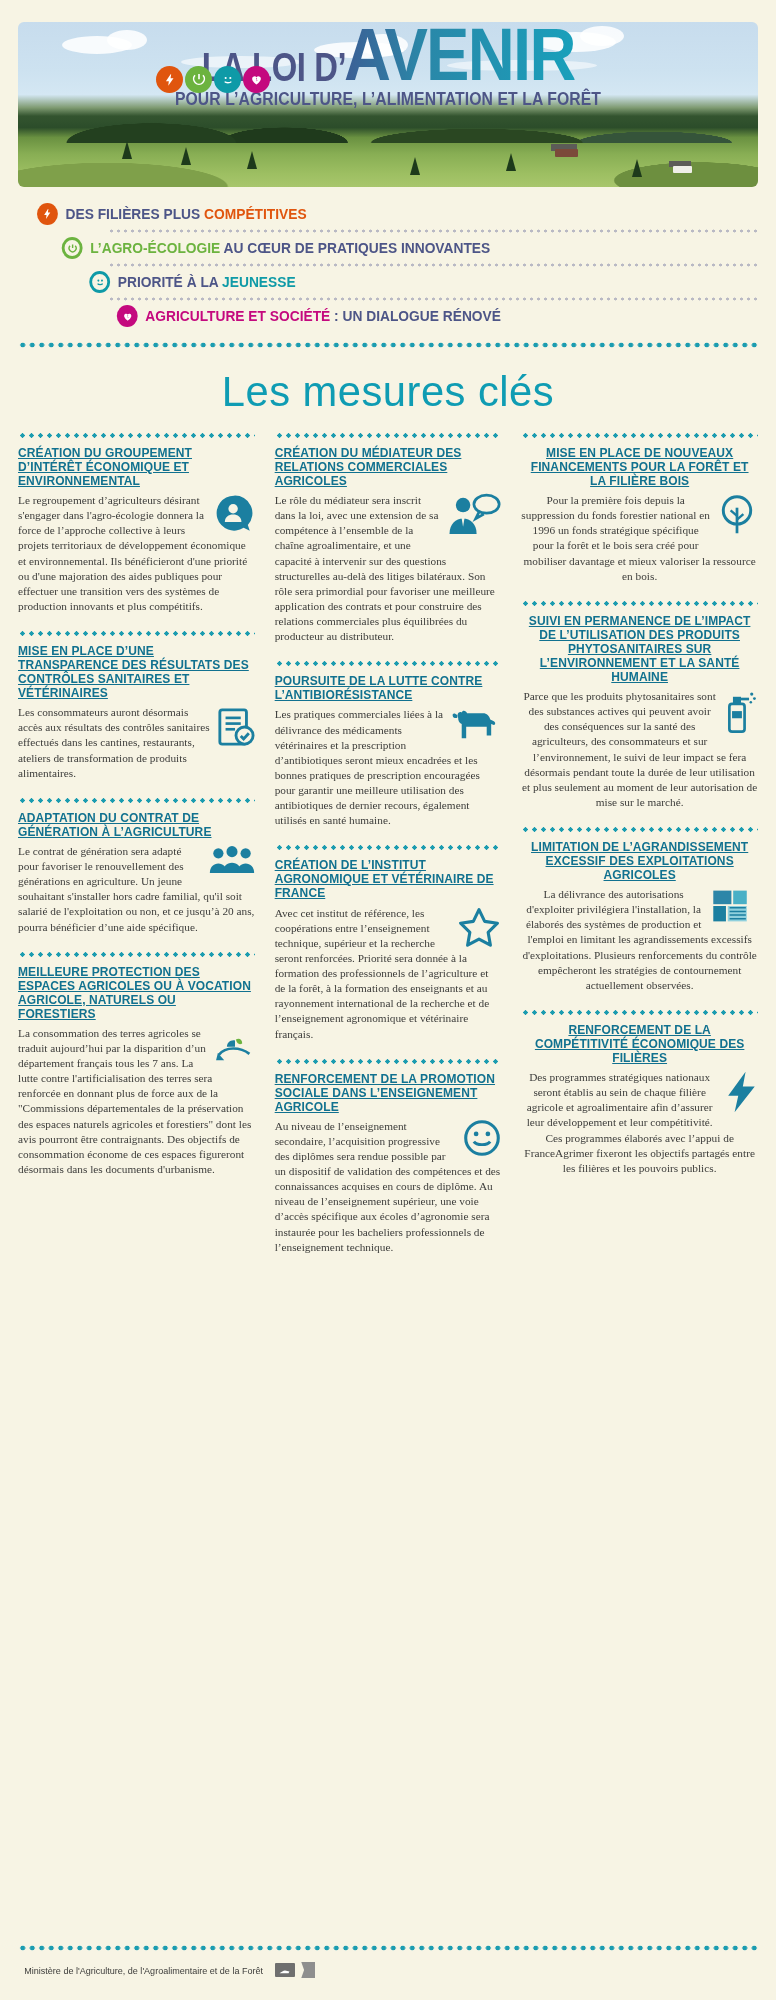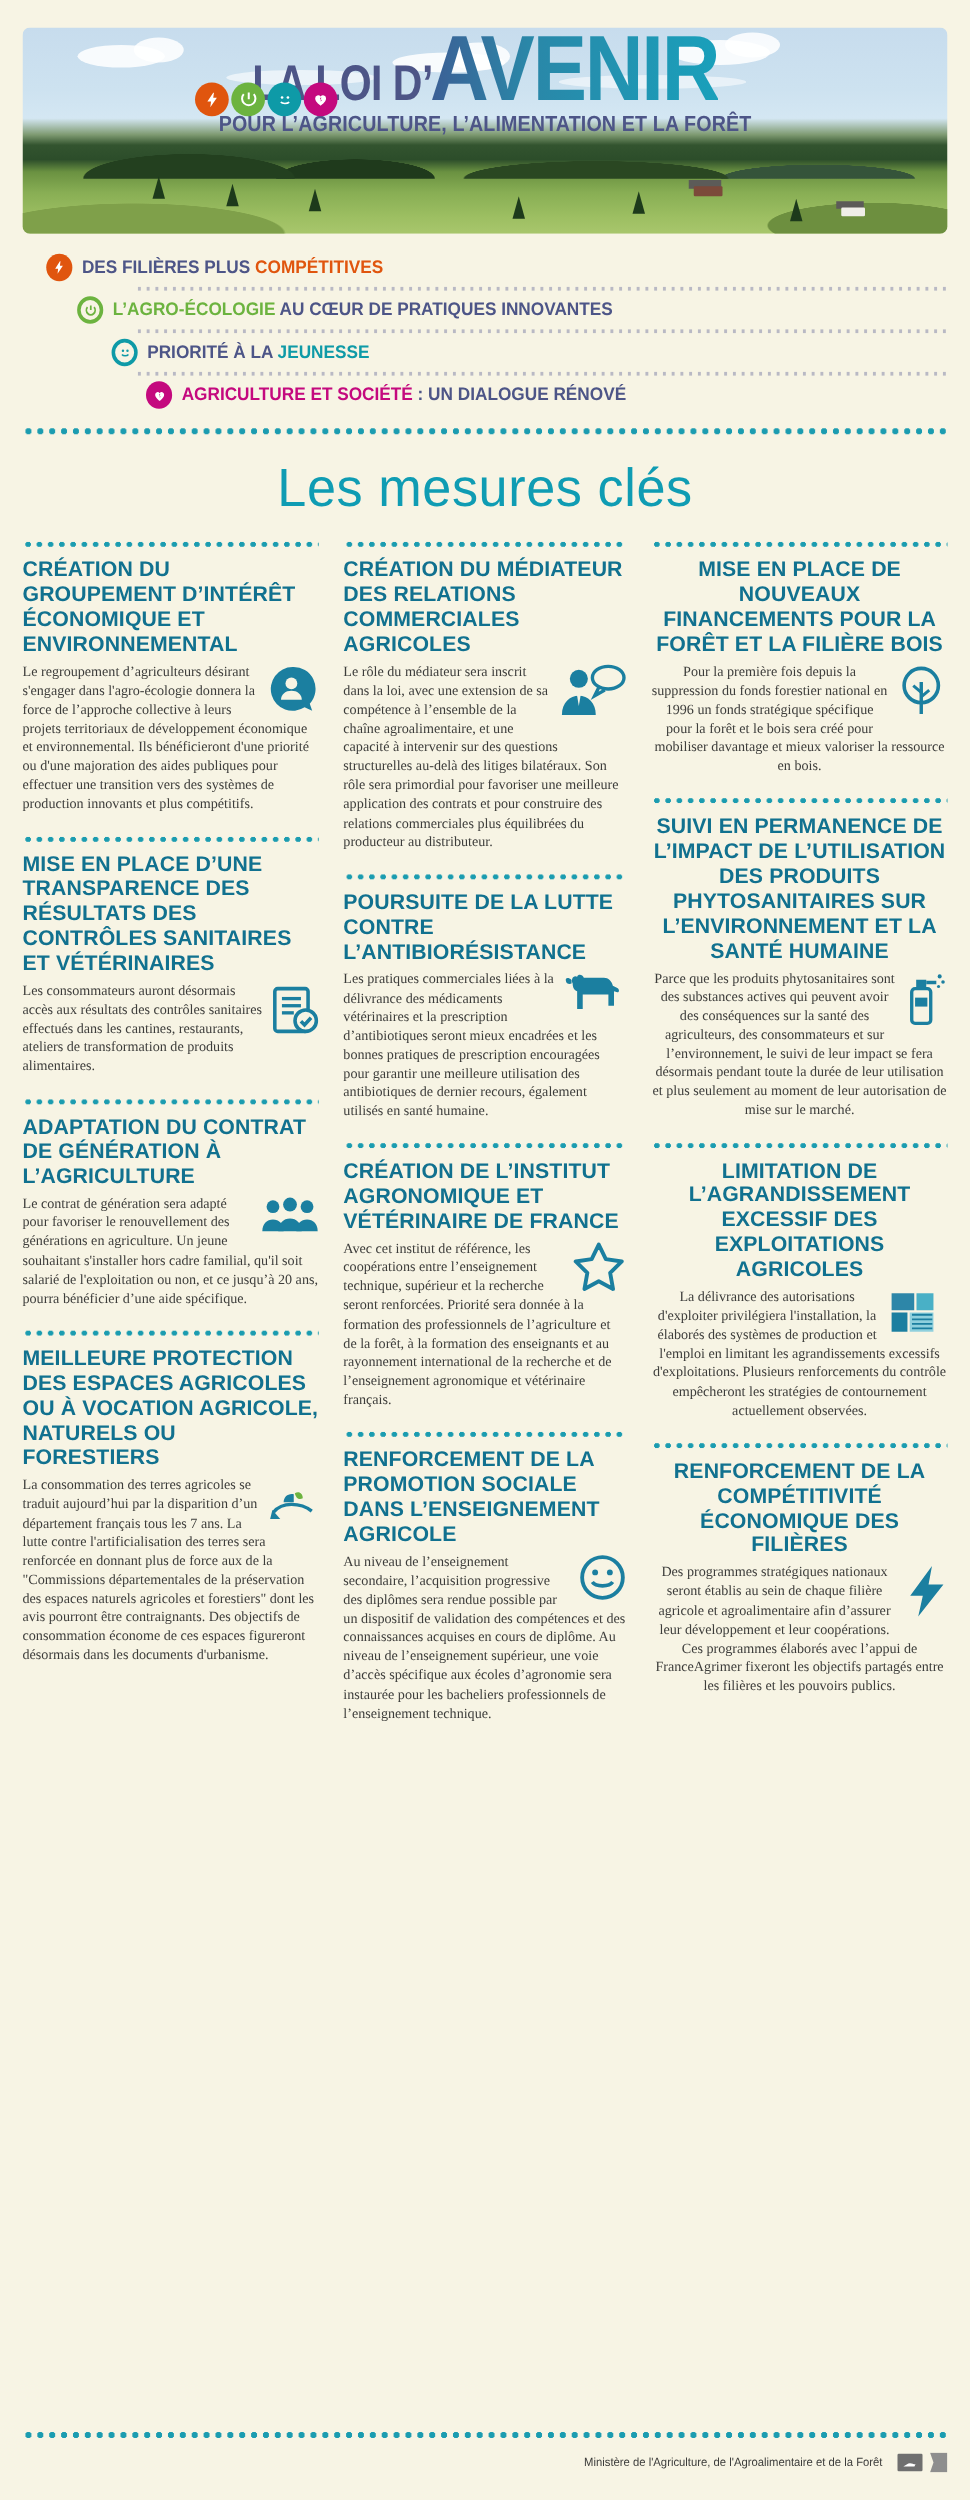--- a/index.html
+++ b/index.html
@@ -153,27 +153,28 @@
   .col:last-child{ padding-right:0;text-align:center; }
 
   .card{ margin-bottom:16px; }
   .card .rule{
     height:7px; margin-bottom:7px;
     background-image:radial-gradient(circle, #1b9cb0 2.0px, transparent 2.3px);
     background-size:9px 7px; background-repeat:repeat-x;
   }
   .card h3{
     color:#11718f;
-    font-size:17px;
+    font-size:12px;
     font-weight:bold;
     line-height:1.17;
     letter-spacing:.1px;
     margin-bottom:5px;
     text-transform:uppercase;
     font-family:"Liberation Sans", sans-serif;
+    text-decoration:underline;
   }
   .card p{
     color:#3d3d3b;
     font-size:11.3px;
     line-height:1.34;
     font-family:Liberation Serif, serif;
   }
   .card-body{ position:relative; }
   .card-ico{
     float:right;
@@ -181,21 +182,21 @@
     color:#1b7fa0;
   }
   .card-ico svg{ display:block; }
 
   
   .footer{
     position:absolute; left:0; right:0; bottom:22px;
   }
   .footer .dots-teal{ margin:0 18px; }
   .footer-row{
-    display:flex; align-items:center; justify-content:flex-end;
+    display:flex; align-items:center; justify-content:flex-start;
     gap:6px; margin:10px 18px 0 18px;
   }
   .footer-text{
     font-size:9.5px; color:#3d3d3b; transform:scaleX(.95);
     font-family:"Liberation Sans", sans-serif;
   }
   .marianne{
     width:20px;height:14px;background:#6f6f6f;border-radius:1px;
     display:flex;align-items:center;justify-content:center;
     color:#fff;font-size:8px;
@@ -509,21 +510,21 @@
 
     <div class="card">
       <div class="rule"></div>
       <h3>RENFORCEMENT DE LA COMPÉTITIVITÉ ÉCONOMIQUE DES FILIÈRES</h3>
       <div class="card-body">
         <span class="card-ico">
           <svg width="34" height="44" viewBox="0 0 36 48">
             <path fill="#1b7fa0" d="M23 2L4 28h11l-4 18L33 18H20z"></path>
           </svg>
         </span>
-        <p>Des programmes stratégiques nationaux seront établis au sein de chaque filière agricole et agroalimentaire afin d’assurer leur développement et leur coopérations. Ces programmes élaborés avec l’appui de FranceAgrimer fixeront les objectifs partagés entre les filières et les pouvoirs publics.</p>
+        <p>Des programmes stratégiques nationaux seront établis au sein de chaque filière agricole et agroalimentaire afin d’assurer leur développement et leur compétitivité. Ces programmes élaborés avec l’appui de FranceAgrimer fixeront les objectifs partagés entre les filières et les pouvoirs publics.</p>
       </div>
     </div>
 
   </div>
 </div>
 
 <div class="footer">
   <div class="dots-teal"></div>
   <div class="footer-row">
     <span class="footer-text">Ministère de l'Agriculture, de l'Agroalimentaire et de la Forêt</span>

